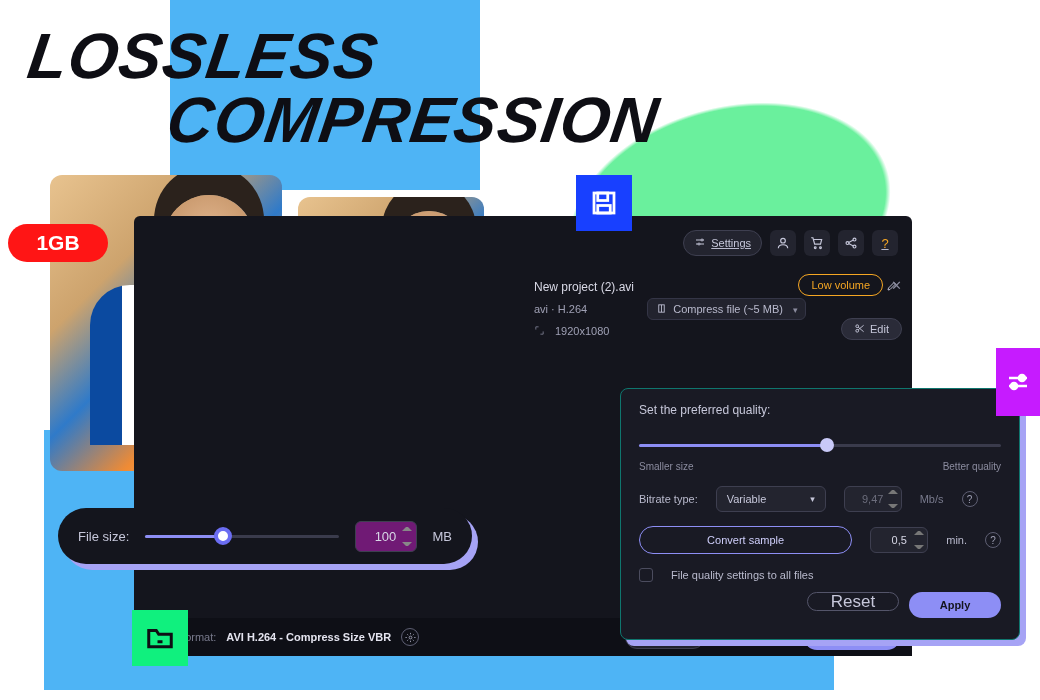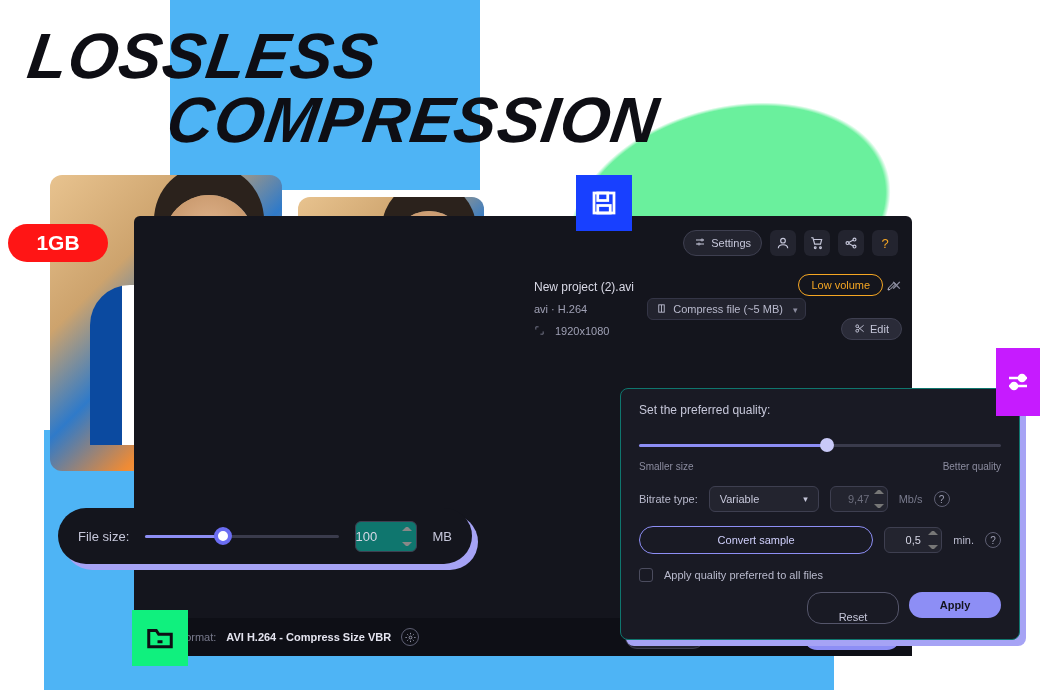--- a/index.html
+++ b/index.html
@@ -56,21 +56,21 @@
     display:flex; align-items:center; justify-content:center; }
   .badge-red { top:224px; left:8px; width:100px; height:38px; background:#ff1515; font-size:21px; }
   .badge-green { top:436px; left:476px; width:106px; height:38px; background:#18e892; color:#0e0e14; font-size:18px; }
 
   
   .app {
     position:absolute; top:216px; left:134px; width:778px; height:440px;
     background:#14151d; border-radius:6px;
     color:#b9bacd; font-size:12px;
   }
-  .app-top { position:absolute; top:14px; right:14px; display:flex; gap:8px; align-items:center; }
+  .app-top { position:absolute; top:14px; right:14px; display:flex; gap:8px; align-items:center;text-decoration:underline; }
   .top-chip { background:#23242f; border:1px solid #3e3f50; border-radius:14px; height:26px;
     padding:0 10px; display:flex; align-items:center; gap:5px; font-size:11px; color:#c6c7da; }
   .top-icon { width:26px; height:26px; border-radius:6px; background:#23242f;
     display:flex; align-items:center; justify-content:center; font-size:13px; color:#c6c7da; }
   .hl { color:#f5a623; }
 
   .proj { position:absolute; top:60px; left:400px; right:14px; }
   .proj-row { display:flex; align-items:center; gap:10px; font-size:11px; height:22px; color:#9fa0b4; }
   .proj-row.title { color:#d9d9e6; font-size:12px; justify-content:space-between; }
   .pill { background:#22232e; border:1px solid #343546; border-radius:6px; height:22px;
@@ -90,57 +90,57 @@
     padding:14px 18px; color:#b9bacd; font-size:12px;
   }
   .qpanel .qtitle{ color:#c7c8da; margin-bottom:16px; }
   .slider-row { position:relative; height:24px; margin-bottom:4px; }
   .slider-track { position:absolute; top:11px; left:0; right:0; height:3px; background:#3a3b4c; border-radius:2px;}
   .slider-fill { position:absolute; top:11px; left:0; width:52%; height:3px; background:#8d8ef5; border-radius:2px;}
   .slider-thumb { position:absolute; top:5px; left:52%; width:14px; height:14px; margin-left:-7px;
     background:#c9c9f8; border-radius:50%; }
   .slider-thumb.lg { width:18px; height:18px; border:4px solid #6b6df2; background:#fff; top:1px; margin-left:-9px; }
   .slider-labels { display:flex; justify-content:space-between; font-size:10px; color:#8b8c9f; margin-bottom:14px; }
-  .form-row { display:flex; align-items:center; gap:11px; margin-bottom:14px; font-size:11px;}
+  .form-row { display:flex; align-items:center; gap:18px; margin-bottom:14px; font-size:11px;}
   .select { background:#23242f; border:1px solid #3e3f50; border-radius:6px; height:26px; width:110px;
     display:flex; align-items:center; justify-content:space-between; padding:0 10px; color:#c6c7da; }
   .numbox { background:#23242f; border:1px solid #3e3f50; border-radius:6px; height:26px; width:58px;
     display:flex; align-items:center; justify-content:center; color:#6c6d7c; font-size:11px; position:relative;}
   .numbox.active{ color:#d7d7e6; }
   .numbox .spin { position:absolute; right:3px; top:3px; bottom:3px; width:10px;
     display:flex; flex-direction:column; justify-content:space-between; }
   .numbox .spin::before, .numbox .spin::after { content:""; border-left:4px solid transparent;
     border-right:4px solid transparent; }
   .numbox .spin::before{ border-bottom:4px solid #777; }
   .numbox .spin::after{ border-top:4px solid #777; }
   .qhelp { width:16px; height:16px; border:1px solid #5e5f73; border-radius:50%;
     display:flex; align-items:center; justify-content:center; font-size:10px; color:#9fa0b4; }
   .convert-sample { flex:1; text-align:center; border:1px solid #8d8ef5; border-radius:14px;
     height:28px; display:flex; align-items:center; justify-content:center; color:#cfcffb; font-size:11px;}
   .chk { width:14px; height:14px; border:1px solid #4b4c5e; border-radius:3px; }
   .qbtns { display:flex; justify-content:flex-end; gap:10px; margin-top:10px; }
-  .btn-outline { border:1px solid #54556a; border-radius:14px; width:92px; height:32px;
-    display:flex; align-items:flex-end; justify-content:center; color:#c6c7da; font-size:11px; }
+  .btn-outline { border:1px solid #54556a; border-radius:14px; width:92px; height:19px;
+    display:flex; align-items:center; justify-content:center; color:#c6c7da; font-size:17px; }
   .btn-apply { background:#8d8ef5; border-radius:14px; width:92px; height:26px;
     display:flex; align-items:center; justify-content:center; color:#14151d; font-size:11px; font-weight:600; }
 
   
   .fs-bar {
     position:absolute; top:508px; left:58px; width:414px; height:56px;
     background:#14151d; border-radius:28px;
     box-shadow: 6px 6px 0 0 #a6a3f5;
     display:flex; align-items:center; padding:0 20px; gap:16px;
     color:#c6c7da; font-size:13px;
   }
   .fs-slider { flex:1; position:relative; height:20px; }
   .fs-slider .slider-track{ top:9px; }
   .fs-slider .slider-fill{ top:9px; width:40%; }
   .fs-slider .slider-thumb{ top:1px; left:40%; }
-  .fs-num { width:62px; height:31px; background:#0f766e; border:1px solid #3e3f50; border-radius:6px;
-    display:flex; align-items:center; position:relative; color:#d7d7e6;}
+  .fs-num { width:62px; height:31px; background:#701a75; border:1px solid #3e3f50; border-radius:6px;
+    display:flex; align-items:center; justify-content:center; position:relative; color:#d7d7e6;}
   .fs-spin { position:absolute; right:4px; top:5px; bottom:5px; width:10px;
     display:flex; flex-direction:column; justify-content:space-between; }
   .fs-spin::before, .fs-spin::after { content:""; border-left:4px solid transparent;
     border-right:4px solid transparent; }
   .fs-spin::before{ border-bottom:4px solid #888; }
   .fs-spin::after{ border-top:4px solid #888; }
 
   
   .bottombar {
     position:absolute; bottom:0; left:0; right:0; height:38px;
@@ -350,21 +350,21 @@
     </div>
     <div class="numbox active">
       <span>0,5</span>
       <div class="spin"></div>
     </div>
     <span>min.</span>
     <div class="qhelp">?</div>
   </div>
   <div class="form-row" style="margin-bottom:6px;">
     <div class="chk"></div>
-    <span>Apply quality preferred to all files</span>
+    <span>File quality settings to all files</span>
   </div>
   <div class="qbtns">
     <div class="btn-outline">
       <span>Reset</span>
     </div>
     <div class="btn-apply">
       <span>Apply</span>
     </div>
   </div>
 </div>

